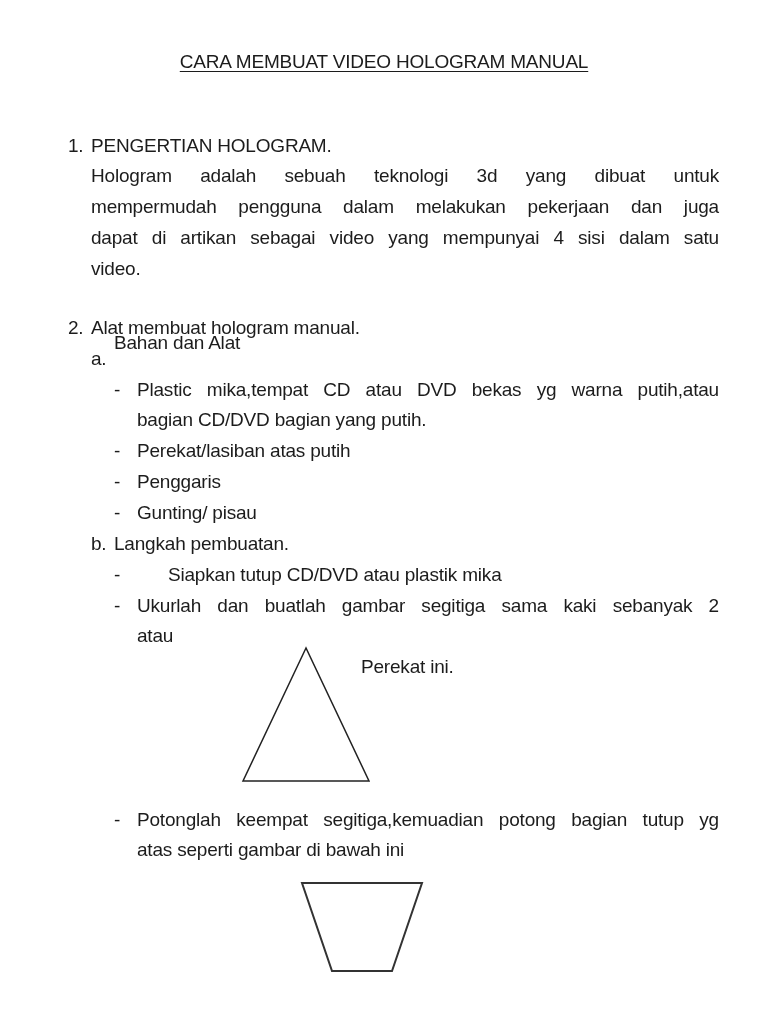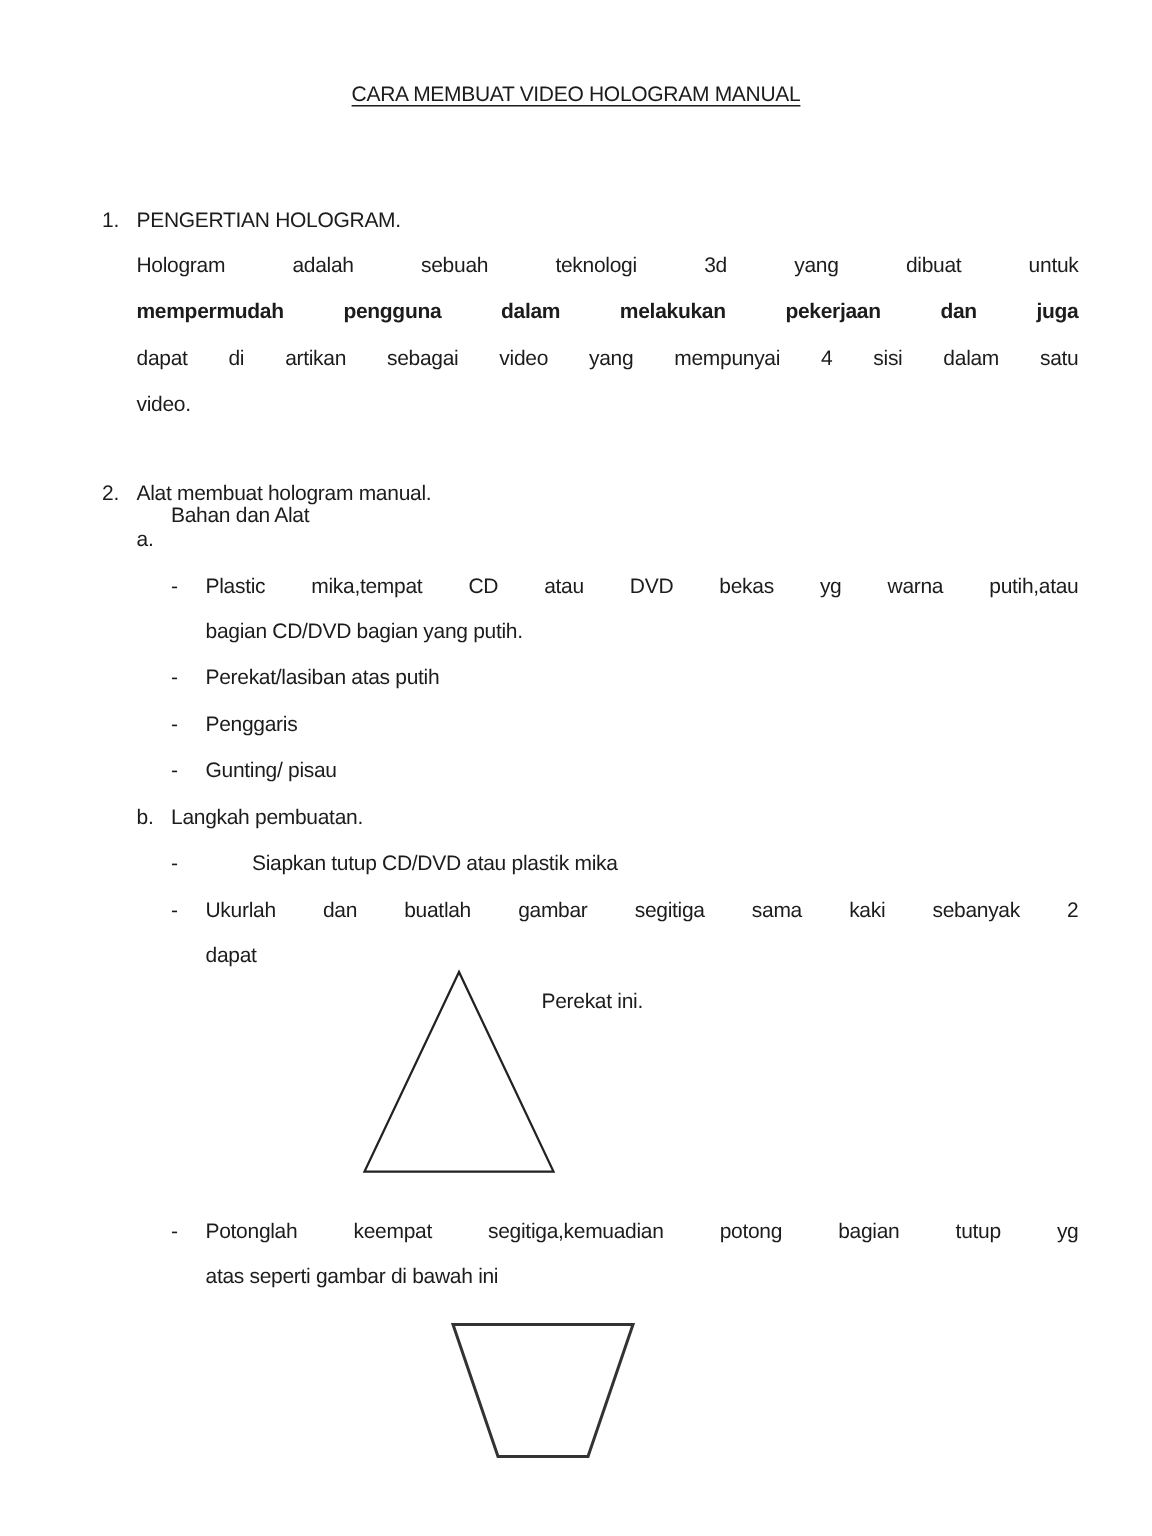--- a/index.html
+++ b/index.html
@@ -3,21 +3,21 @@
   <meta charset="utf-8">
   <style>
     html, body { margin: 0; padding: 0; background: #ffffff; }
     body {
       width: 768px; height: 1024px; position: relative; overflow: hidden;
       font-family: "Liberation Sans", "DejaVu Sans", sans-serif;
       color: #1c1c1c;
     }
     .line {
       position: absolute;
-      font-size: 14px;
+      font-size: 19px;
       line-height: 24px;
       white-space: nowrap;
       letter-spacing: -0.2px;
     }
     .justify {
       text-align: justify;
       text-align-last: justify;
       white-space: normal;
     }
     .title {
@@ -31,21 +31,21 @@
 <body>
 
 <div class="line title">
   <span>CARA MEMBUAT VIDEO HOLOGRAM MANUAL</span>
 </div>
 
 <div class="line" style="left:68px; top:134px;">1.</div>
 <div class="line" style="left:91px; top:134px;">PENGERTIAN HOLOGRAM.</div>
 
 <div class="line justify" style="left:91px; top:164px; width:628px;">Hologram adalah sebuah teknologi 3d yang dibuat untuk</div>
-<div class="line justify" style="left:91px; top:195px; width:628px;font-weight:bold;">mempermudah pengguna dalam melakukan pekerjaan dan juga</div>
+<div class="line justify" style="left:91px; top:195px; width:628px;">mempermudah pengguna dalam melakukan pekerjaan dan juga</div>
 <div class="line justify" style="left:91px; top:226px; width:628px;">dapat di artikan sebagai video yang mempunyai 4 sisi dalam satu</div>
 <div class="line" style="left:91px; top:257px;text-align:center;">video.</div>
 
 <div class="line" style="left:68px; top:316px;">2.</div>
 <div class="line" style="left:91px; top:316px;">Alat membuat hologram manual.</div>
 
 <div class="line" style="left:91px; top:347px;">a.</div>
 <div class="line" style="left:114px; top:331px;">Bahan dan Alat</div>
 
 <div class="line dash" style="left:114px; top:378px;">-</div>
@@ -62,21 +62,21 @@
 <div class="line" style="left:137px; top:501px;">Gunting/ pisau</div>
 
 <div class="line" style="left:91px; top:532px;">b.</div>
 <div class="line" style="left:114px; top:532px;">Langkah pembuatan.</div>
 
 <div class="line dash" style="left:114px; top:563px;">-</div>
 <div class="line" style="left:137px; top:563px;margin-left:31px;">Siapkan tutup CD/DVD atau plastik mika</div>
 
 <div class="line dash" style="left:114px; top:594px;">-</div>
 <div class="line justify" style="left:137px; top:594px; width:582px;">Ukurlah dan buatlah gambar segitiga sama kaki sebanyak 2</div>
-<div class="line" style="left:137px; top:624px;">dapat</div>
+<div class="line" style="left:137px; top:624px;">atau</div>
 
 <div class="line" style="left:361px; top:655px;">Perekat ini.</div>
 
 <div class="line dash" style="left:114px; top:808px;">-</div>
 <div class="line justify" style="left:137px; top:808px; width:582px;">Potonglah keempat segitiga,kemuadian potong bagian tutup yg</div>
 <div class="line" style="left:137px; top:838px;">atas seperti gambar di bawah ini</div>
 
 <svg class="shape" width="768" height="1024" viewBox="0 0 768 1024">
   <polygon fill="none" stroke="#222" stroke-width="1.5" points="306,648 243,781 369,781"></polygon>
   <polygon fill="none" stroke="#333" stroke-width="2" points="302,883 422,883 392,971 332,971"></polygon>

